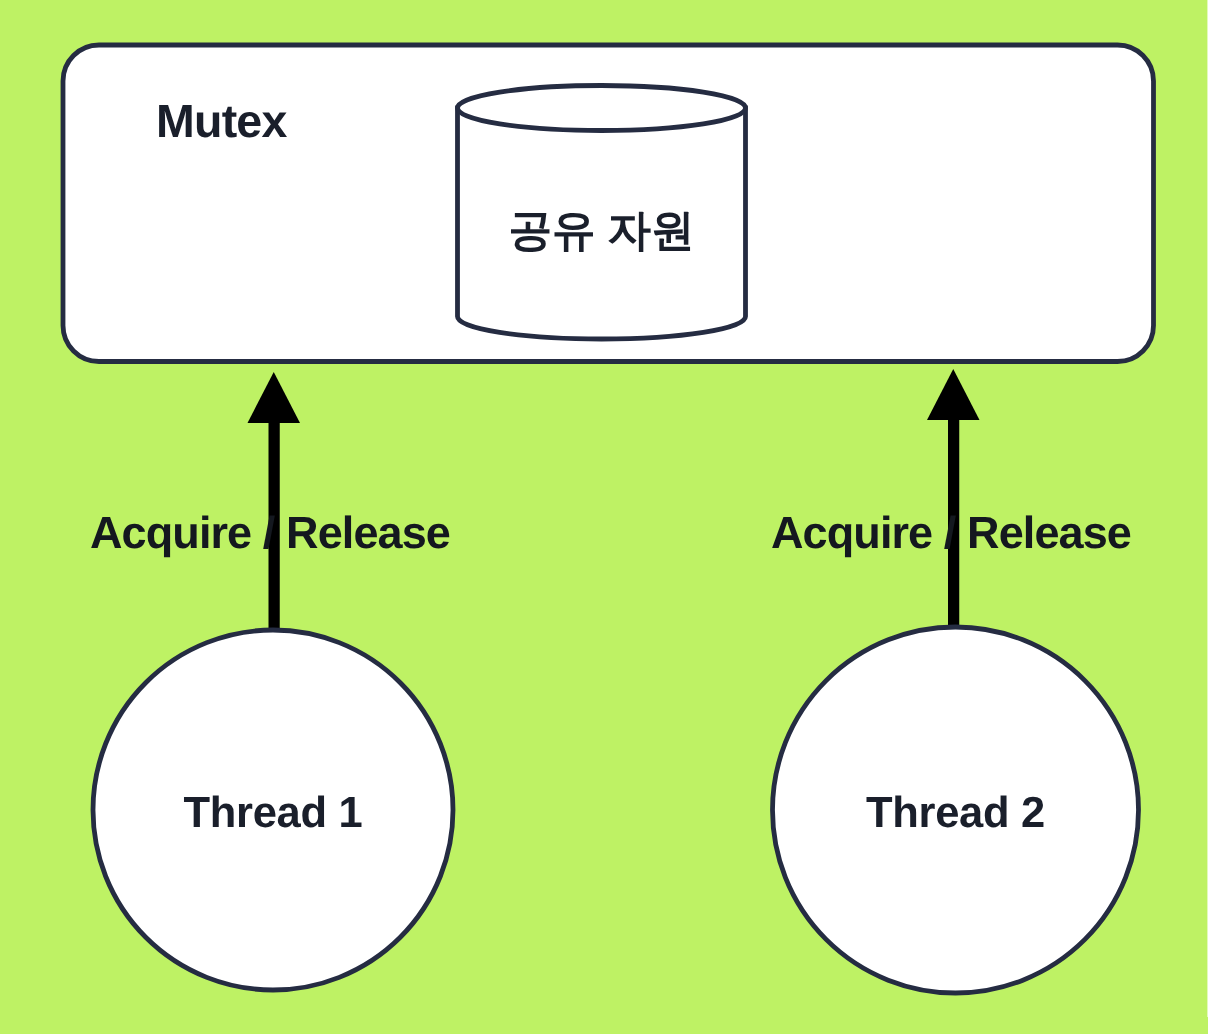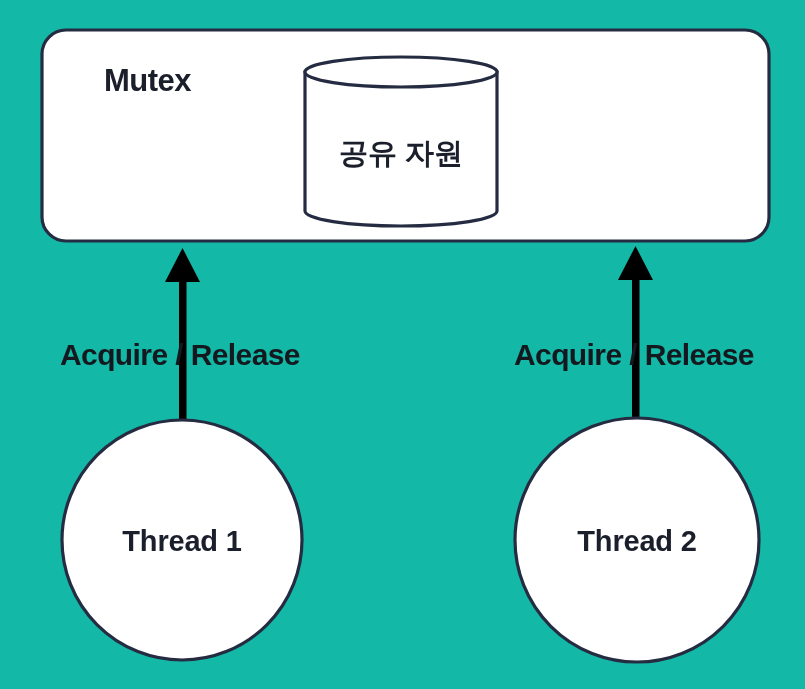--- a/index.html
+++ b/index.html
@@ -7,21 +7,21 @@
     padding: 0;
     background: #ffffff;
   }
   body {
     font-family: "Liberation Sans", "DejaVu Sans", sans-serif;
   }
   #canvas {
     position: relative;
     width: 805px;
     height: 689px;
-    background: #14b8a6;
+    background: #bef264;
     overflow: hidden;
   }
   #diagram-svg {
     position: absolute;
     left: 0;
     top: 0;
     width: 805px;
     height: 689px;
   }
   .dg-text {

